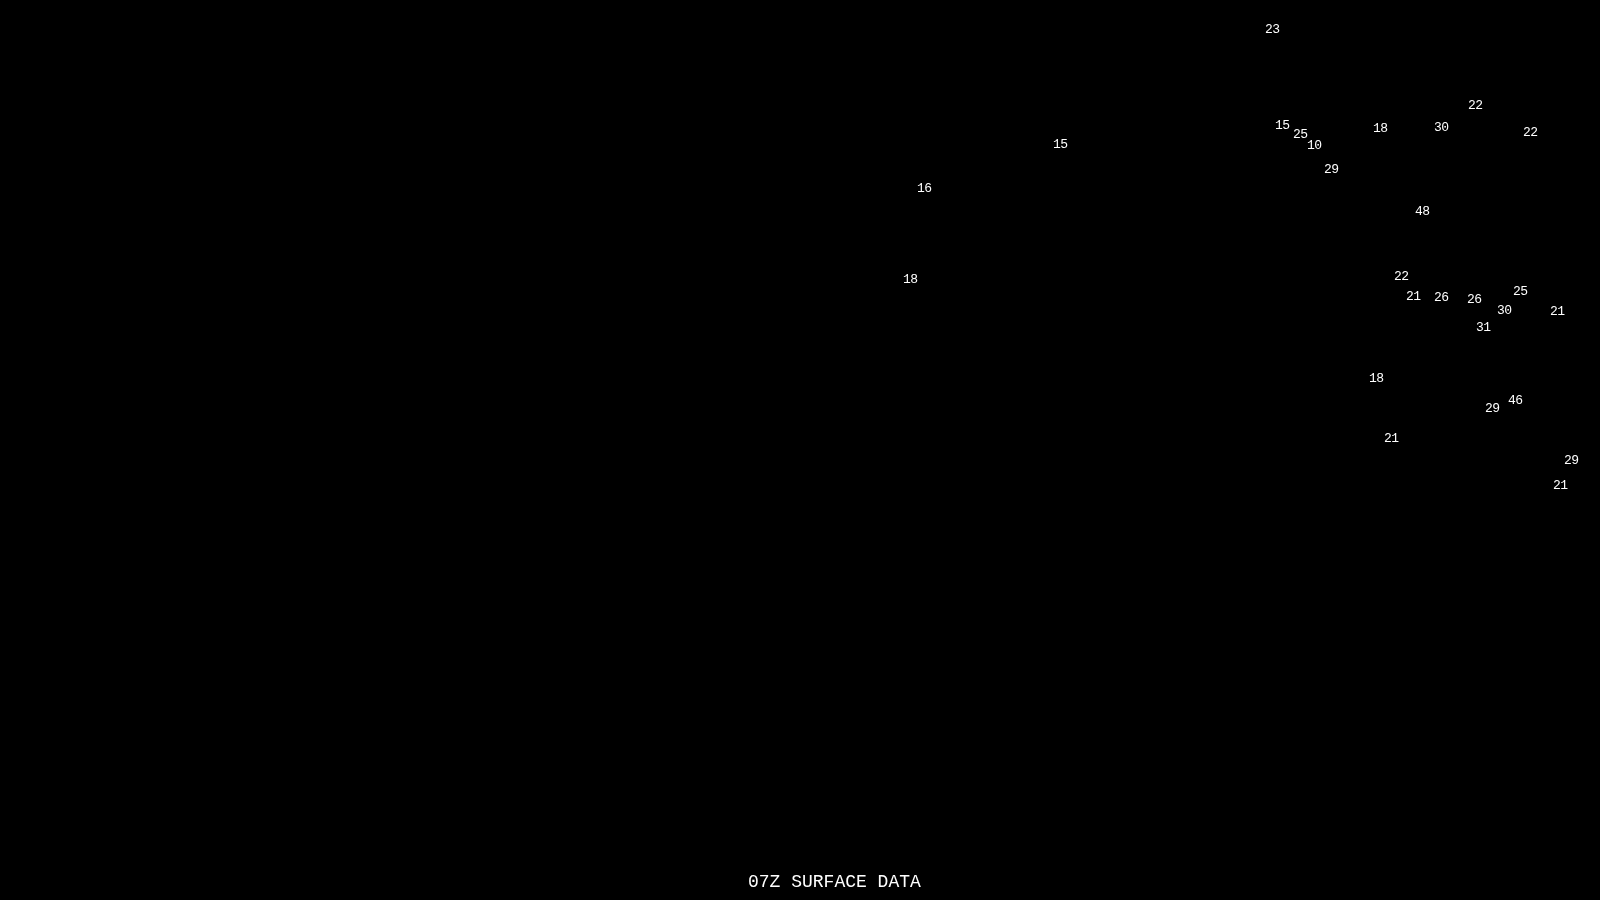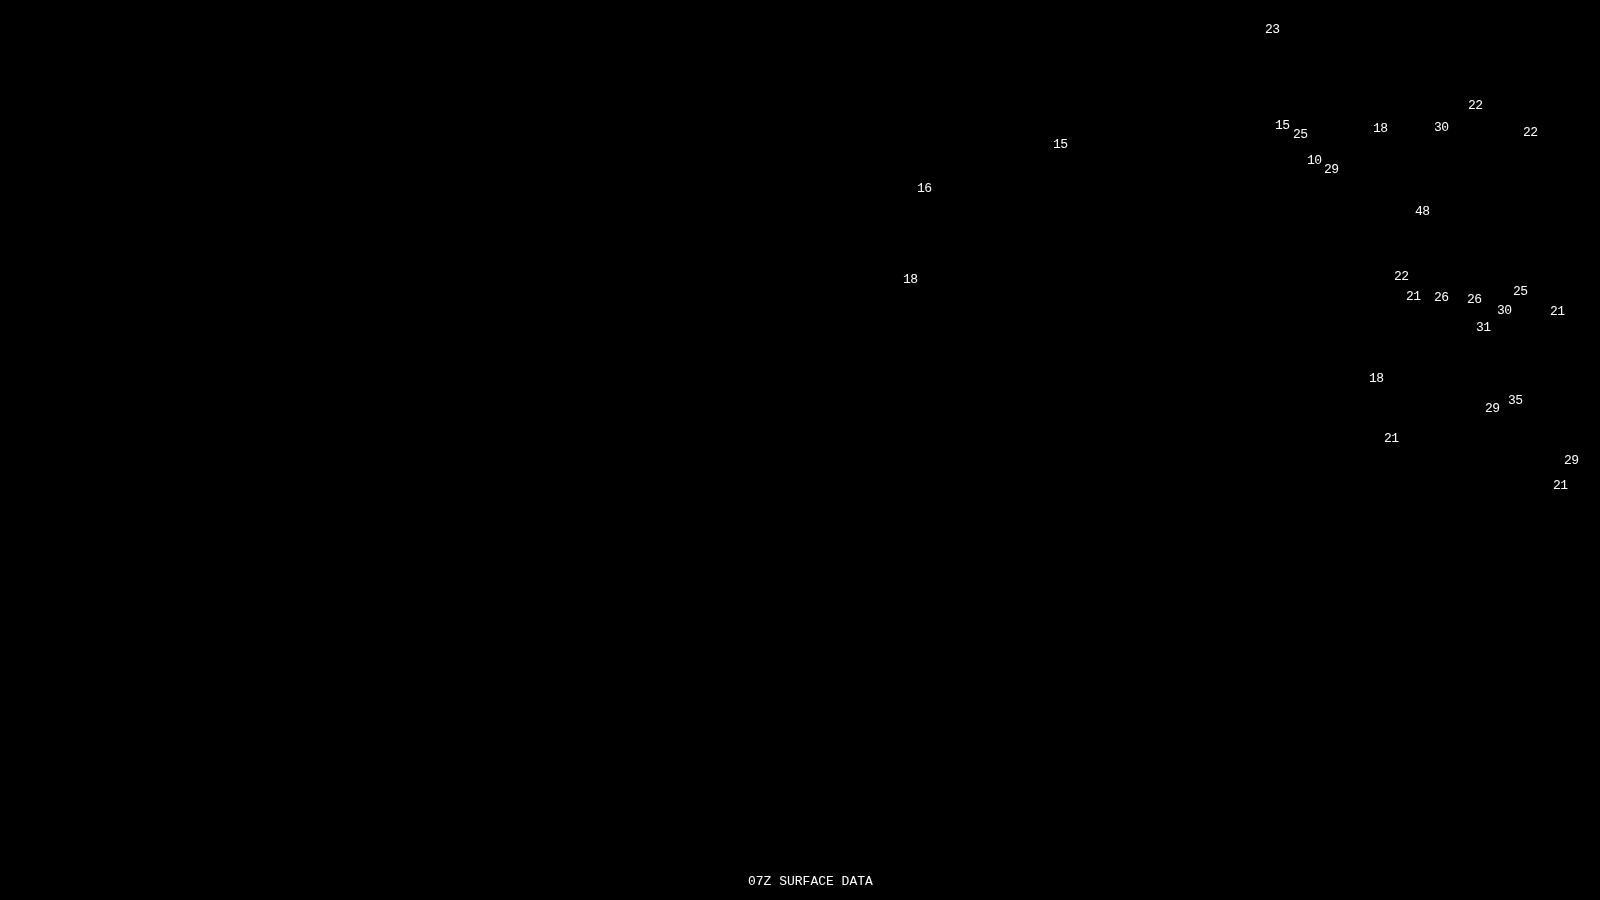--- a/index.html
+++ b/index.html
@@ -24,54 +24,54 @@
     height: 11px;
     letter-spacing: -0.5px;
     white-space: pre;
     user-select: none;
   }
   .plot-title {
     position: absolute;
     left: 748px;
     top: 876px;
     color: #ffffff;
-    font-size: 13px;
+    font-size: 18px;
     line-height: 12px;
     letter-spacing: 0px;
     white-space: pre;
     user-select: none;
   }
 </style>
 </head>
 <body>
 
 <div id="viewport">
   <div id="station-layer">
       <span class="station" style="left: 1265px; top: 24px;">23</span>
       <span class="station" style="left: 1053px; top: 139px;">15</span>
       <span class="station" style="left: 917px; top: 183px; text-align: center;">16</span>
       <span class="station" style="left: 903px; top: 274px;">18</span>
       <span class="station" style="left: 1275px; top: 120px;">15</span>
       <span class="station" style="left: 1293px; top: 129px;">25</span>
-      <span class="station" style="left: 1307px; top: 140px; margin-top: 15px;">10</span>
+      <span class="station" style="left: 1307px; top: 140px;">10</span>
       <span class="station" style="left: 1324px; top: 164px;">29</span>
       <span class="station" style="left: 1373px; top: 123px;">18</span>
       <span class="station" style="left: 1434px; top: 122px;">30</span>
       <span class="station" style="left: 1468px; top: 100px;">22</span>
       <span class="station" style="left: 1523px; top: 127px;">22</span>
       <span class="station" style="left: 1415px; top: 206px;">48</span>
       <span class="station" style="left: 1394px; top: 271px;">22</span>
       <span class="station" style="left: 1406px; top: 291px;">21</span>
       <span class="station" style="left: 1434px; top: 292px;">26</span>
       <span class="station" style="left: 1467px; top: 294px;">26</span>
       <span class="station" style="left: 1513px; top: 286px;">25</span>
       <span class="station" style="left: 1497px; top: 305px;">30</span>
       <span class="station" style="left: 1550px; top: 306px;">21</span>
       <span class="station" style="left: 1476px; top: 322px;">31</span>
       <span class="station" style="left: 1369px; top: 373px;">18</span>
       <span class="station" style="left: 1485px; top: 403px;">29</span>
-      <span class="station" style="left: 1508px; top: 395px;">35</span>
+      <span class="station" style="left: 1508px; top: 395px;">46</span>
       <span class="station" style="left: 1384px; top: 433px;">21</span>
       <span class="station" style="left: 1564px; top: 455px;">29</span>
       <span class="station" style="left: 1553px; top: 480px;">21</span>
     </div>
   <div class="plot-title">07Z SURFACE DATA</div>
 </div>
 
 </body></html>

